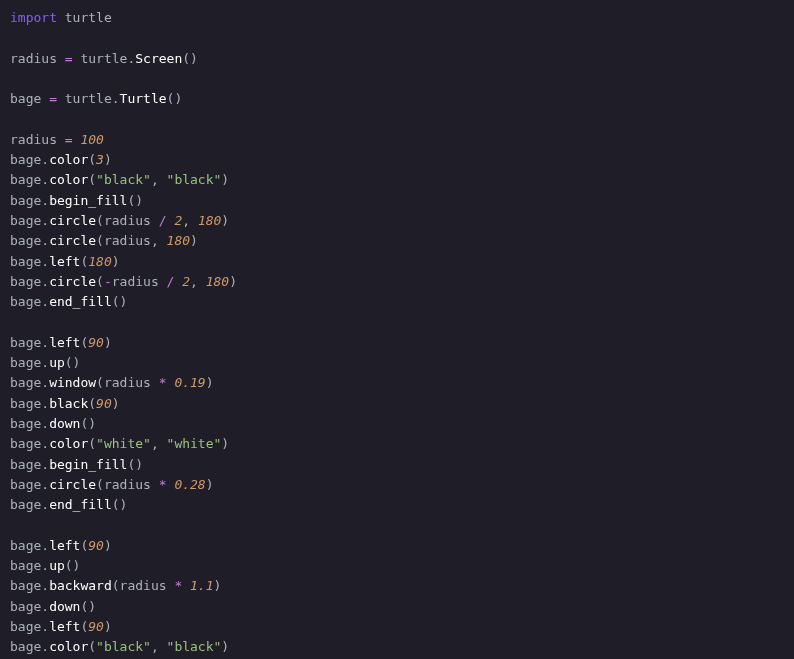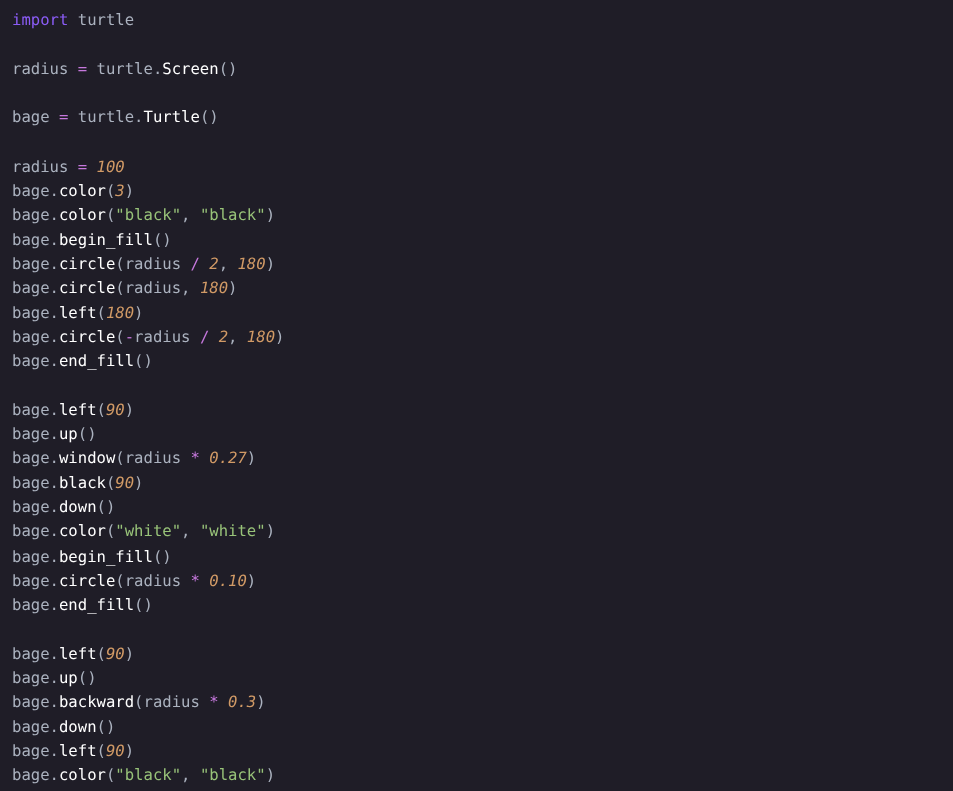--- a/index.html
+++ b/index.html
@@ -37,26 +37,26 @@
 <span><span class="nm">bage</span><span class="pn">.</span><span class="fn">color</span><span class="pn">(</span><span class="st">"black"</span><span class="pn">, </span><span class="st">"black"</span><span class="pn">)</span></span>
 <span><span class="nm">bage</span><span class="pn">.</span><span class="fn">begin_fill</span><span class="pn">()</span></span>
 <span><span class="nm">bage</span><span class="pn">.</span><span class="fn">circle</span><span class="pn">(</span><span class="nm">radius</span><span class="nm"> </span><span class="op">/</span><span class="nm"> </span><span class="nu">2</span><span class="pn">, </span><span class="nu">180</span><span class="pn">)</span></span>
 <span><span class="nm">bage</span><span class="pn">.</span><span class="fn">circle</span><span class="pn">(</span><span class="nm">radius</span><span class="pn">, </span><span class="nu">180</span><span class="pn">)</span></span>
 <span><span class="nm">bage</span><span class="pn">.</span><span class="fn">left</span><span class="pn">(</span><span class="nu">180</span><span class="pn">)</span></span>
 <span><span class="nm">bage</span><span class="pn">.</span><span class="fn">circle</span><span class="pn">(</span><span class="op">-</span><span class="nm">radius</span><span class="nm"> </span><span class="op">/</span><span class="nm"> </span><span class="nu">2</span><span class="pn">, </span><span class="nu">180</span><span class="pn">)</span></span>
 <span><span class="nm">bage</span><span class="pn">.</span><span class="fn">end_fill</span><span class="pn">()</span></span>
 <span></span>
 <span><span class="nm">bage</span><span class="pn">.</span><span class="fn">left</span><span class="pn">(</span><span class="nu">90</span><span class="pn">)</span></span>
 <span><span class="nm">bage</span><span class="pn">.</span><span class="fn">up</span><span class="pn">()</span></span>
-<span><span class="nm">bage</span><span class="pn">.</span><span class="fn">window</span><span class="pn">(</span><span class="nm">radius</span><span class="nm"> </span><span class="op">*</span><span class="nm"> </span><span class="nu">0.27</span><span class="pn">)</span></span>
+<span><span class="nm">bage</span><span class="pn">.</span><span class="fn">window</span><span class="pn">(</span><span class="nm">radius</span><span class="nm"> </span><span class="op">*</span><span class="nm"> </span><span class="nu">0.19</span><span class="pn">)</span></span>
 <span><span class="nm">bage</span><span class="pn">.</span><span class="fn">black</span><span class="pn">(</span><span class="nu">90</span><span class="pn">)</span></span>
 <span><span class="nm">bage</span><span class="pn">.</span><span class="fn">down</span><span class="pn">()</span></span>
 <span><span class="nm">bage</span><span class="pn">.</span><span class="fn">color</span><span class="pn">(</span><span class="st">"white"</span><span class="pn">, </span><span class="st">"white"</span><span class="pn">)</span></span>
 <span><span class="nm">bage</span><span class="pn">.</span><span class="fn">begin_fill</span><span class="pn">()</span></span>
-<span><span class="nm">bage</span><span class="pn">.</span><span class="fn">circle</span><span class="pn">(</span><span class="nm">radius</span><span class="nm"> </span><span class="op">*</span><span class="nm"> </span><span class="nu">0.10</span><span class="pn">)</span></span>
+<span><span class="nm">bage</span><span class="pn">.</span><span class="fn">circle</span><span class="pn">(</span><span class="nm">radius</span><span class="nm"> </span><span class="op">*</span><span class="nm"> </span><span class="nu">0.28</span><span class="pn">)</span></span>
 <span><span class="nm">bage</span><span class="pn">.</span><span class="fn">end_fill</span><span class="pn">()</span></span>
 <span></span>
 <span><span class="nm">bage</span><span class="pn">.</span><span class="fn">left</span><span class="pn">(</span><span class="nu">90</span><span class="pn">)</span></span>
 <span><span class="nm">bage</span><span class="pn">.</span><span class="fn">up</span><span class="pn">()</span></span>
-<span><span class="nm">bage</span><span class="pn">.</span><span class="fn">backward</span><span class="pn">(</span><span class="nm">radius</span><span class="nm"> </span><span class="op">*</span><span class="nm"> </span><span class="nu">0.3</span><span class="pn">)</span></span>
+<span><span class="nm">bage</span><span class="pn">.</span><span class="fn">backward</span><span class="pn">(</span><span class="nm">radius</span><span class="nm"> </span><span class="op">*</span><span class="nm"> </span><span class="nu">1.1</span><span class="pn">)</span></span>
 <span><span class="nm">bage</span><span class="pn">.</span><span class="fn">down</span><span class="pn">()</span></span>
 <span><span class="nm">bage</span><span class="pn">.</span><span class="fn">left</span><span class="pn">(</span><span class="nu">90</span><span class="pn">)</span></span>
 <span><span class="nm">bage</span><span class="pn">.</span><span class="fn">color</span><span class="pn">(</span><span class="st">"black"</span><span class="pn">, </span><span class="st">"black"</span><span class="pn">)</span></span></pre>
 
 </body></html>

